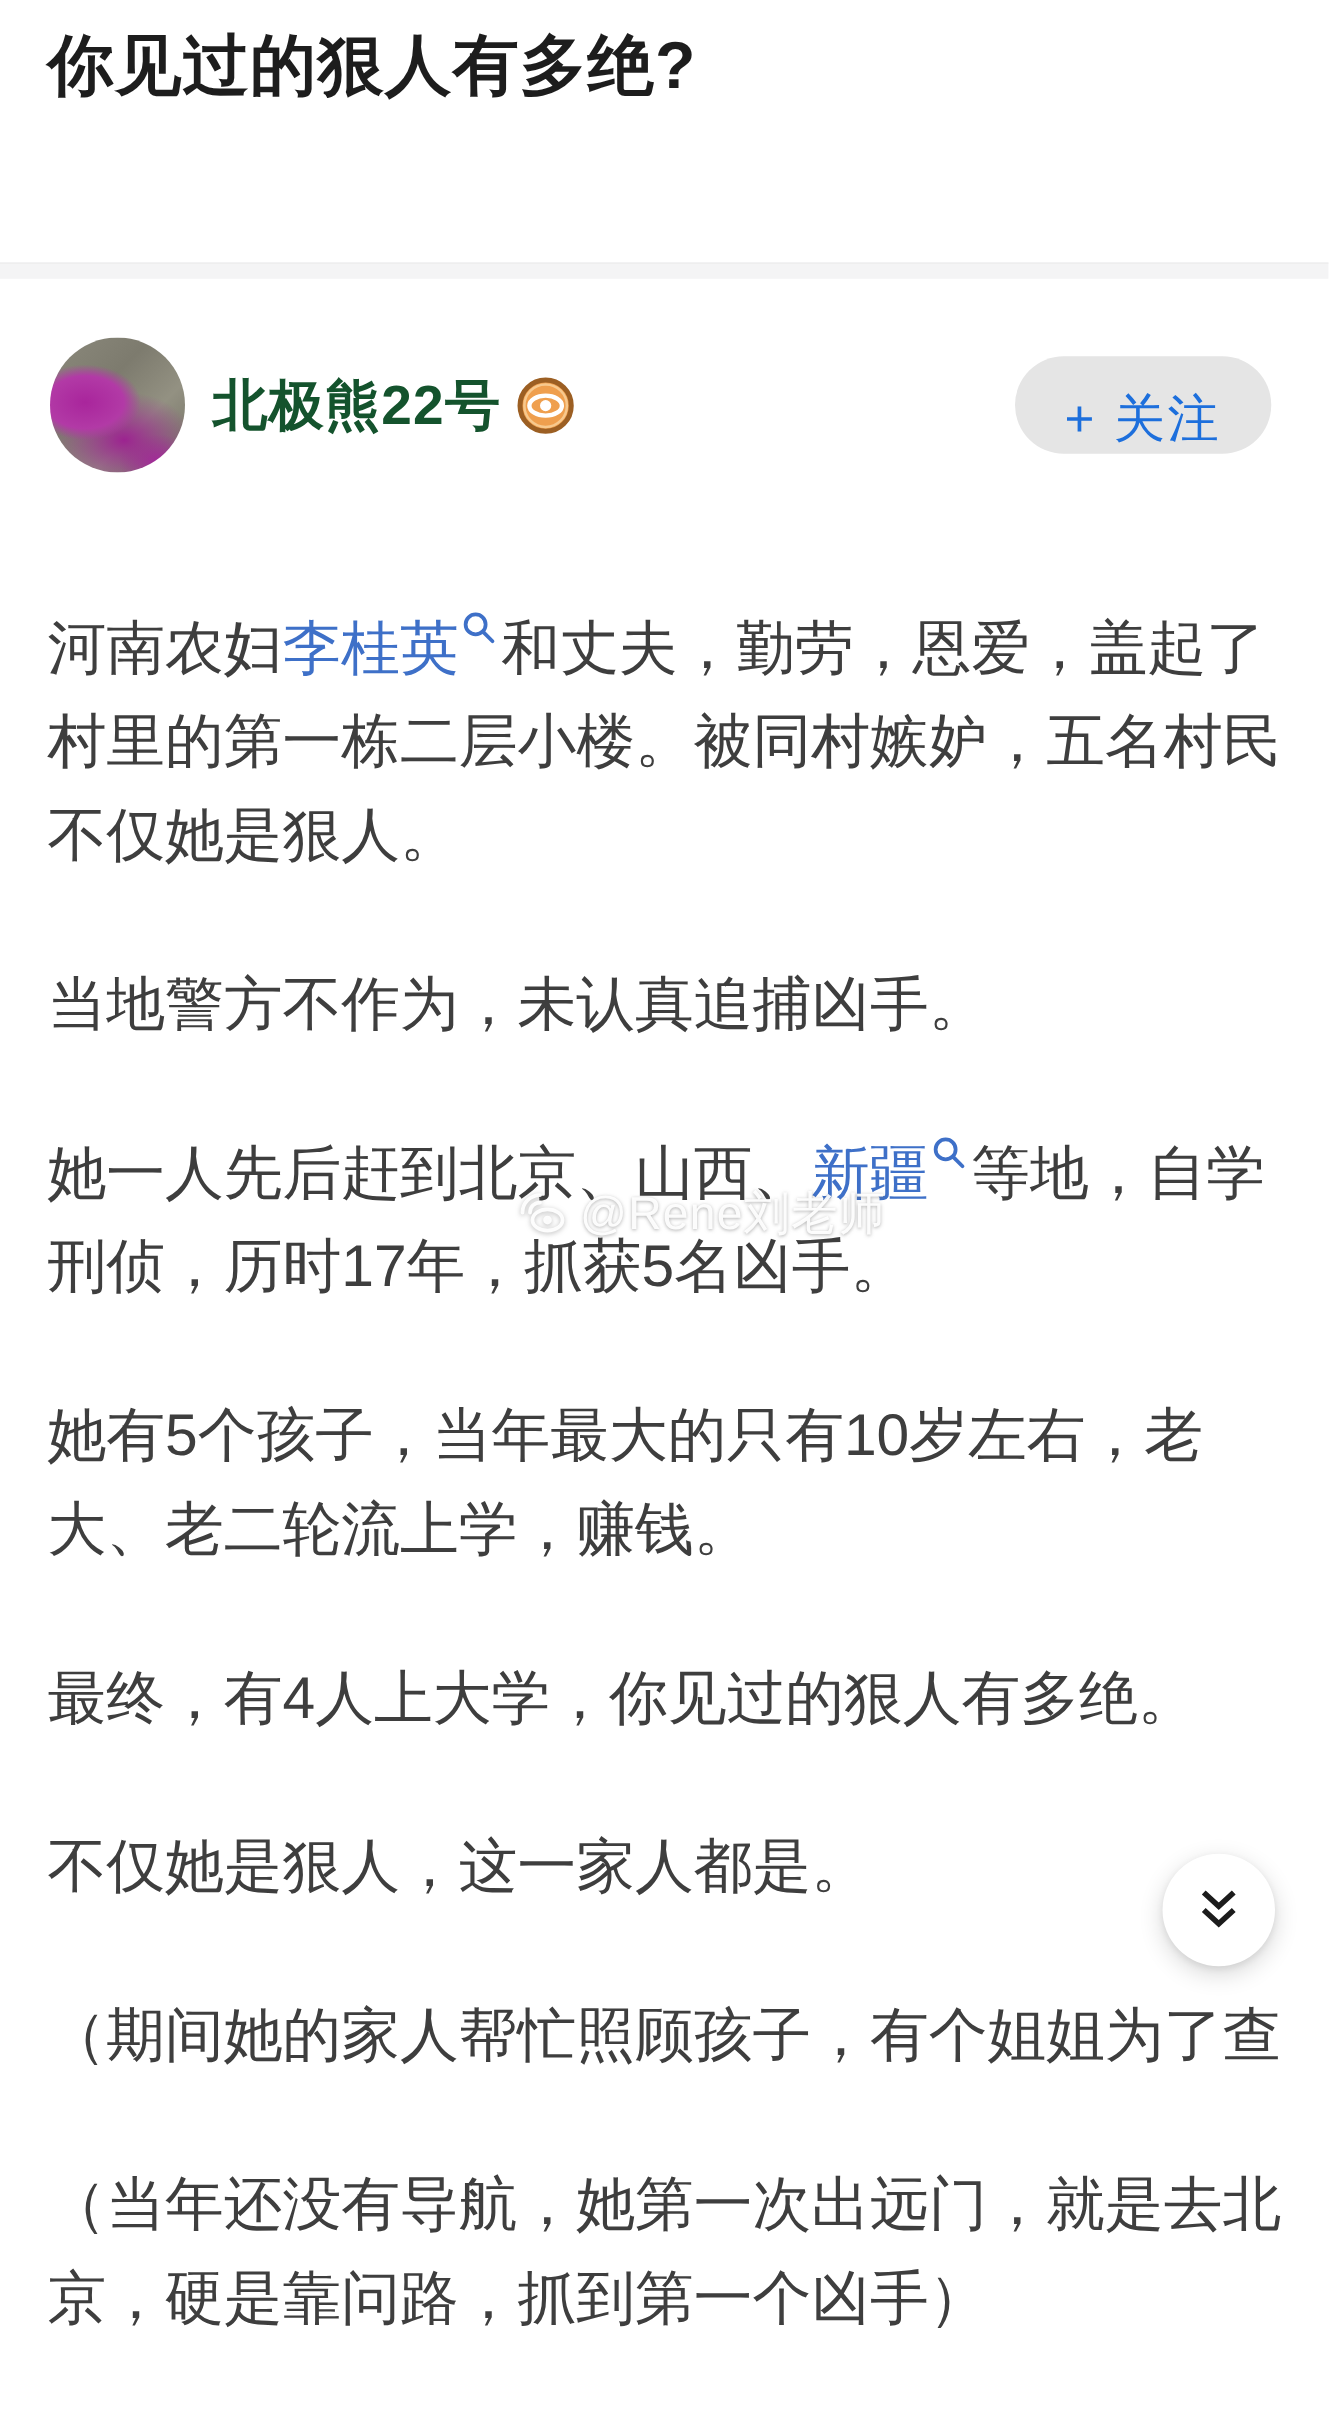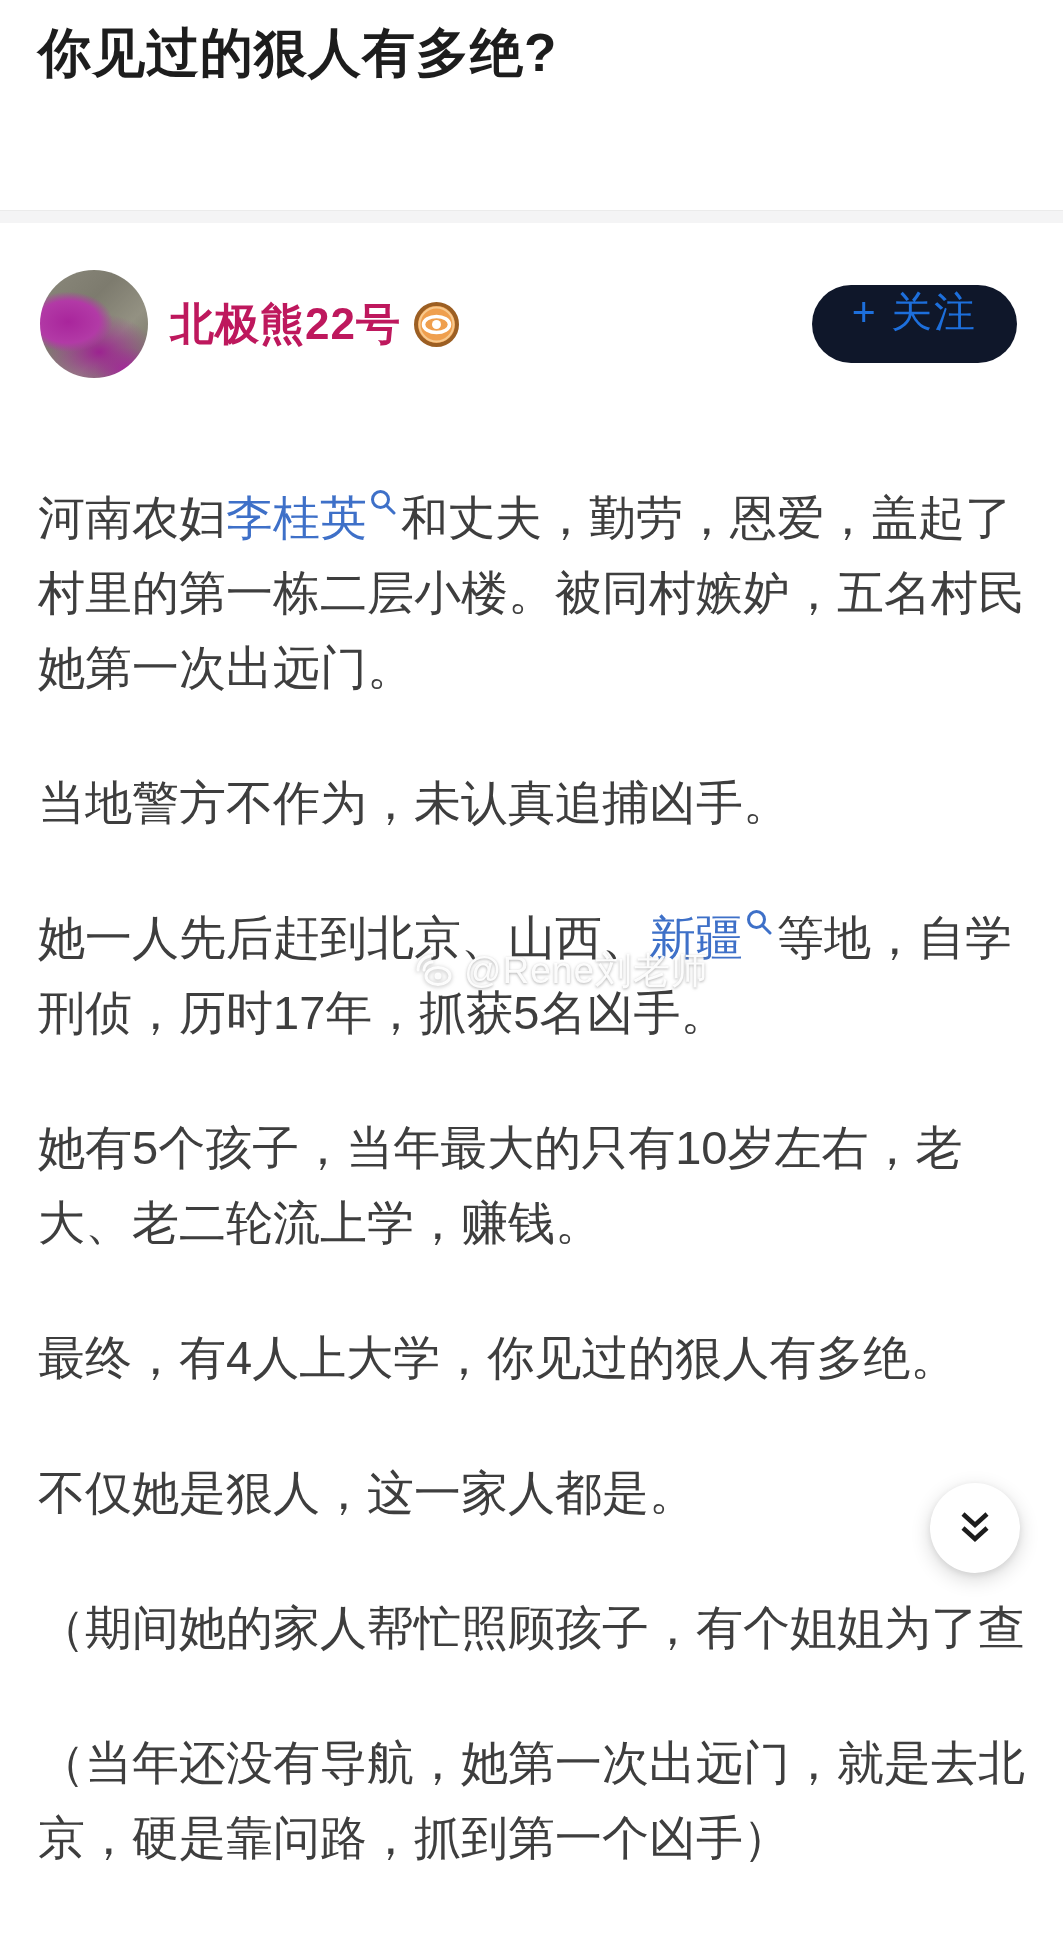--- a/index.html
+++ b/index.html
@@ -36,30 +36,30 @@
   .avatar{
     width:108px;height:108px;border-radius:50%;flex:0 0 auto;
     background:
       radial-gradient(ellipse 62px 42px at 26% 48%, #a9259c 0%, #b23aa6 50%, rgba(178,58,166,0) 72%),
       radial-gradient(ellipse 75px 52px at 55% 76%, #9c2390 0%, rgba(156,35,144,0) 74%),
       radial-gradient(ellipse 40px 28px at 80% 92%, #a82ba0 0%, rgba(168,43,160,0) 78%),
       linear-gradient(135deg,#8b897c 0%,#7d7b6e 38%,#939182 66%,#6f6d60 100%);
     cursor:pointer;
   }
   .author-name{
-    margin-left:22px;font-size:44px;font-weight:700;color:#be185d;
+    margin-left:22px;font-size:44px;font-weight:700;color:#14532d;
     letter-spacing:1px;cursor:pointer;
   }
   .badge{margin-left:12px;width:47px;height:47px;flex:0 0 auto;}
   .spacer{flex:1 1 auto;}
   .follow-btn{
     height:78px;min-width:188px;padding:0 40px;border:none;outline:none;
-    border-radius:44px;background:#0f172a;color:#1d6fdc;
+    border-radius:44px;background:#e5e5e5;color:#1d6fdc;
     font-size:41px;font-family:inherit;letter-spacing:2px;
-    display:flex;align-items:flex-start;justify-content:center;cursor:pointer;
+    display:flex;align-items:flex-end;justify-content:center;cursor:pointer;
   }
   
   .answer-body{
     position:absolute;left:38px;top:480px;width:990px;
     font-size:47px;line-height:75px;color:#3e3e3e;letter-spacing:0;
   }
   .answer-body p{margin:0 0 60px 0;}
   .answer-body .line{display:block;white-space:nowrap;}
   .entity-link{color:#3e70c8;text-decoration:none;cursor:pointer;}
   .mag{
@@ -114,21 +114,21 @@
     </button>
   </div>
 
   <div class="answer-body" id="answer-body">
       <p>
         <span class="line"><span>河南农妇</span><a class="entity-link">李桂英</a><span class="mag"><svg width="30" height="30" viewBox="0 0 30 30">
               <circle cx="12.5" cy="11.5" r="8" fill="none" stroke="#3e70c8" stroke-width="3"></circle>
               <line x1="18.5" y1="17.5" x2="26" y2="25" stroke="#3e70c8" stroke-width="3" stroke-linecap="round"></line>
             </svg></span><span>和丈夫，勤劳，恩爱，盖起了</span></span>
         <span class="line"><span>村里的第一栋二层小楼。被同村嫉妒，五名村民</span></span>
-        <span class="line"><span>她第一次出远门。</span></span>
+        <span class="line"><span>不仅她是狠人。</span></span>
       </p>
       <p>
         <span class="line"><span>当地警方不作为，未认真追捕凶手。</span></span>
       </p>
       <p>
         <span class="line"><span>她一人先后赶到北京、山西、</span><a class="entity-link">新疆</a><span class="mag"><svg width="30" height="30" viewBox="0 0 30 30">
               <circle cx="12.5" cy="11.5" r="8" fill="none" stroke="#3e70c8" stroke-width="3"></circle>
               <line x1="18.5" y1="17.5" x2="26" y2="25" stroke="#3e70c8" stroke-width="3" stroke-linecap="round"></line>
             </svg></span><span>等地，自学</span></span>
         <span class="line"><span>刑侦，历时17年，抓获5名凶手。</span></span>

